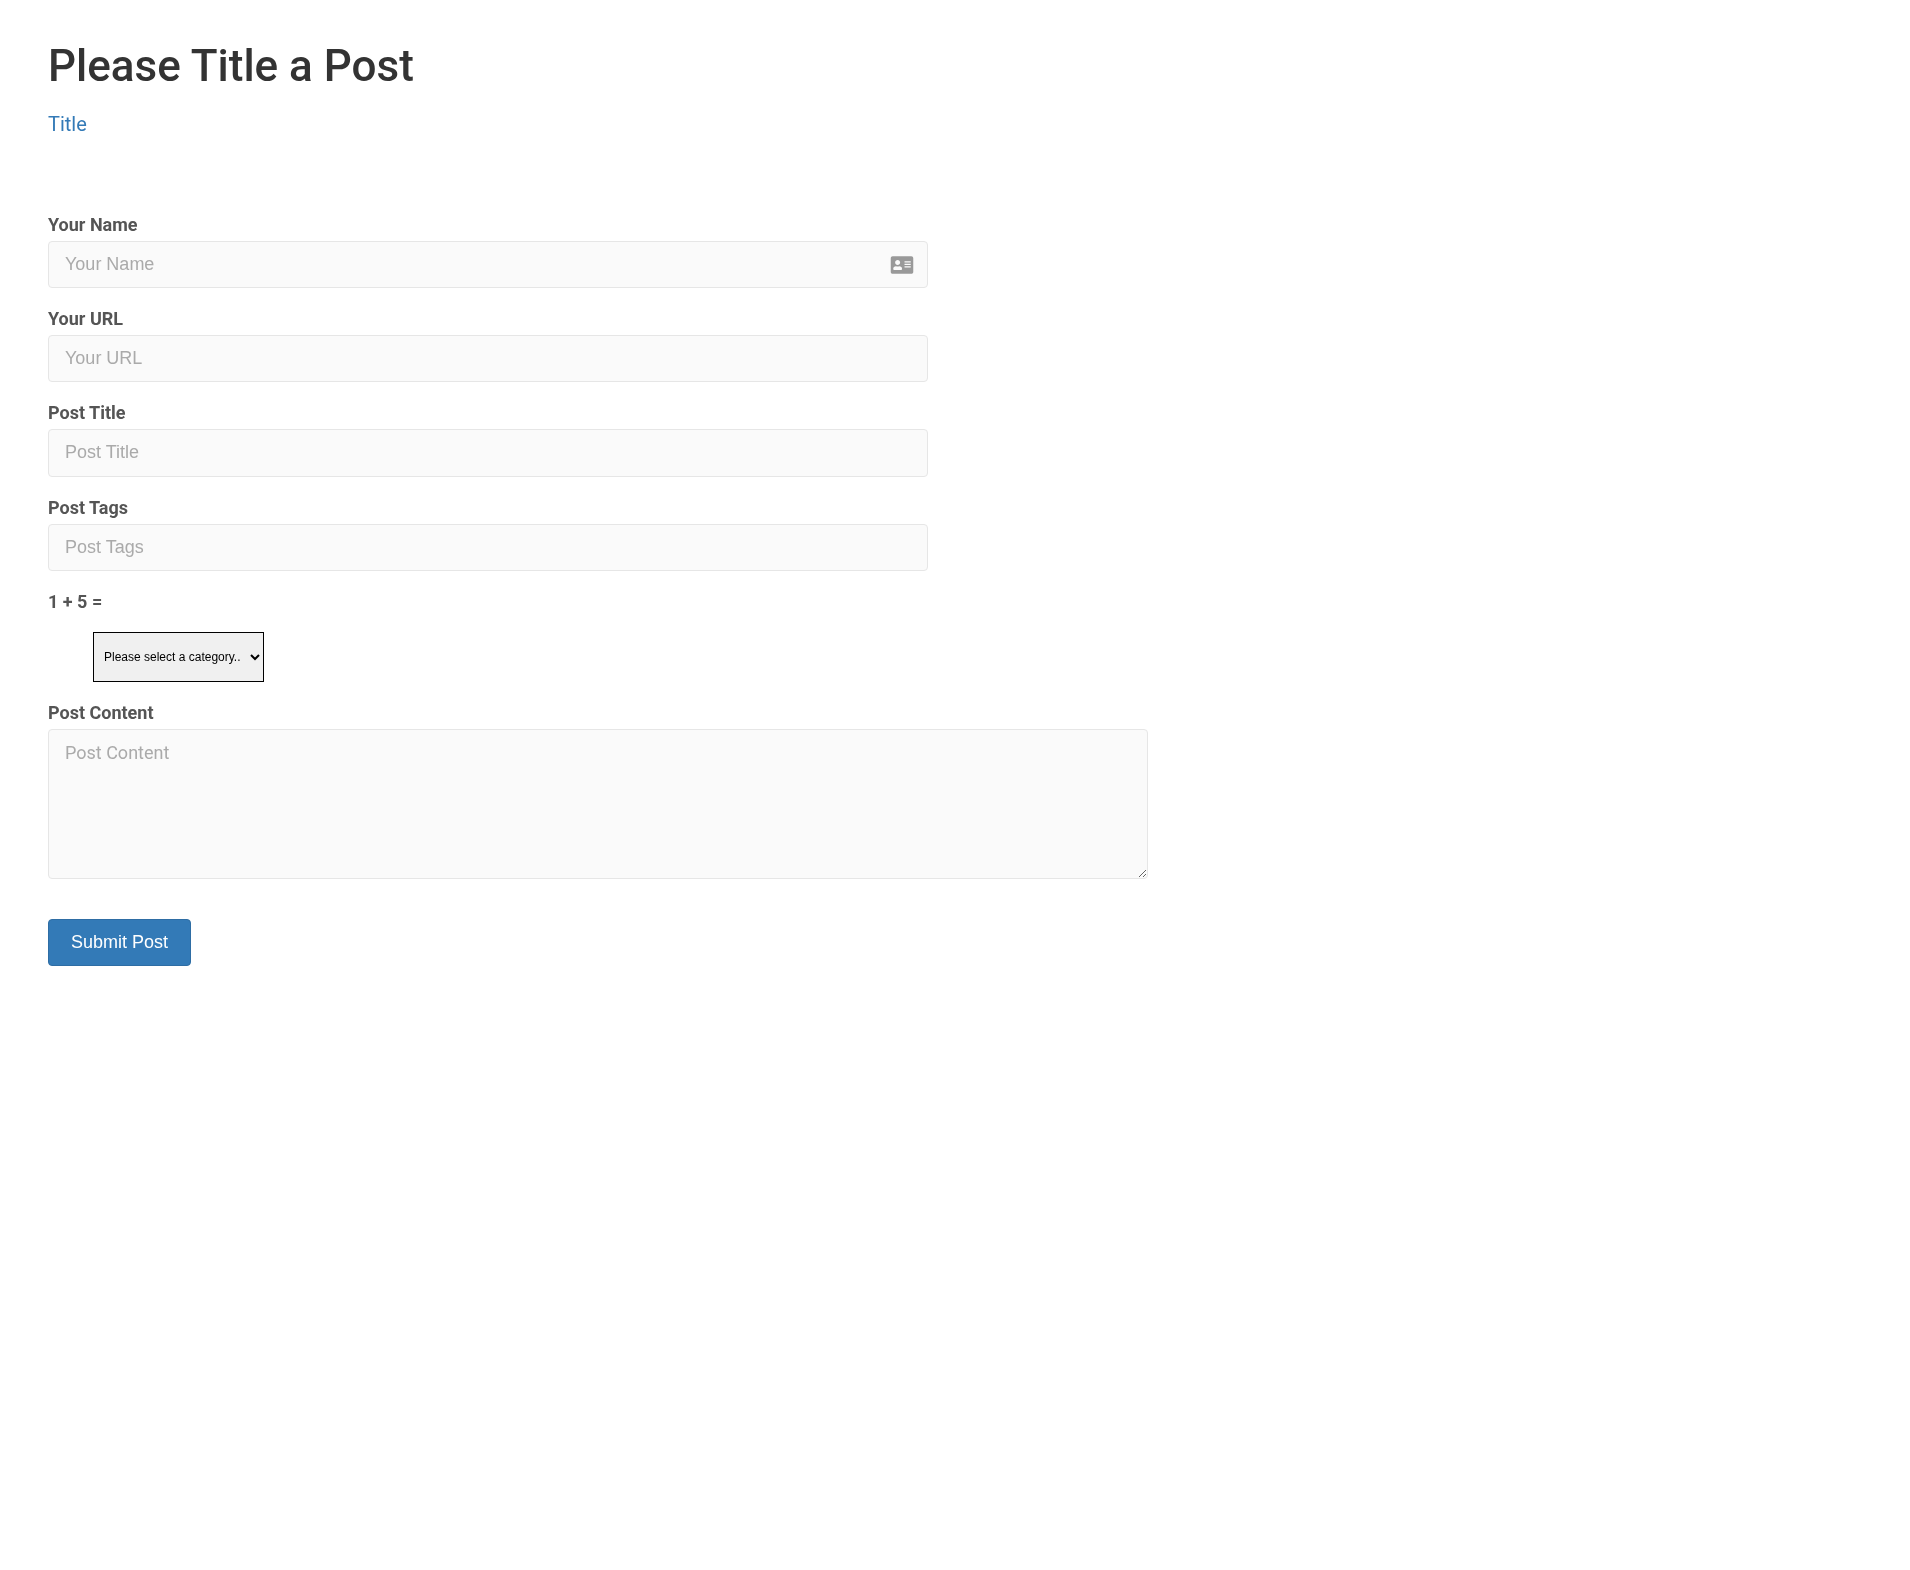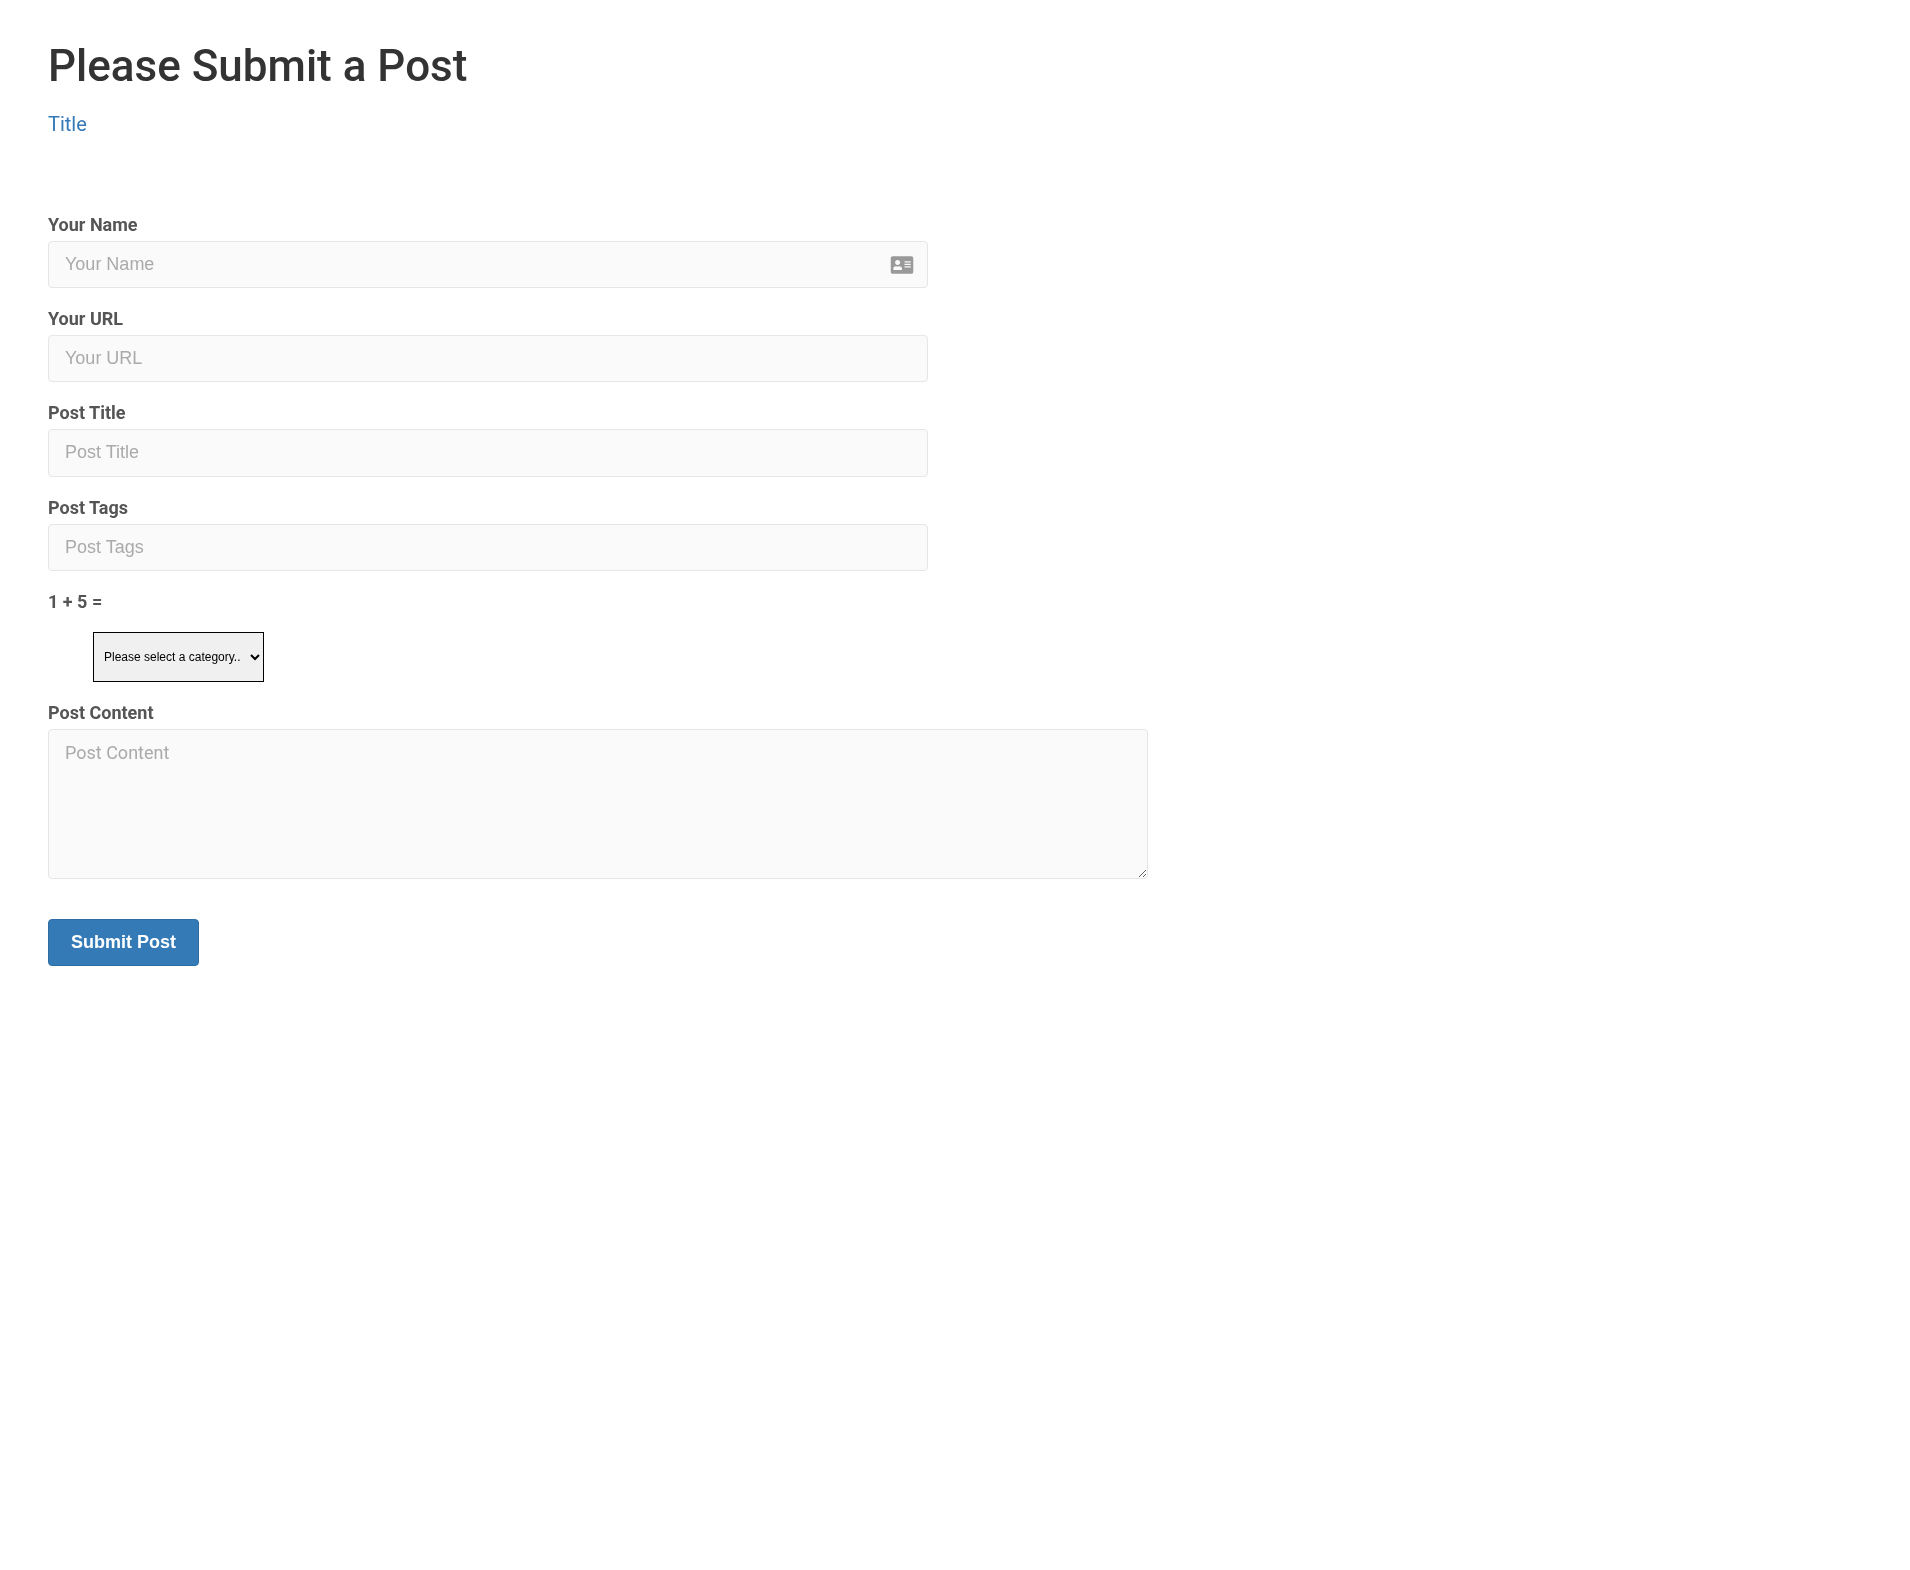--- a/index.html
+++ b/index.html
@@ -90,38 +90,38 @@
   background: #f0f0f0;
   border: 1px solid #000;
   color: #000;
   margin-left: 45px;
 }
 .submit-btn {
   display: inline-block;
   margin-top: 16px;
   padding: 12px 22px;
   font-size: 18px;
-  font-weight: 700;
+  font-weight: 400;
   color: #fff;
   background-color: #337ab7;
   border: 1px solid #2e6da4;
   border-radius: 4px;
   cursor: pointer;
 }
 .narrow-input {
   width: 880px;
   max-width: 100%;
 }
 </style>
 </head>
 <body>
 
 
 
-<h1 class="page-title">Please Submit a Post</h1>
+<h1 class="page-title">Please Title a Post</h1>
 
 <a href="#" class="edit-link">Title</a>
 
 <div class="form-area">
 
   <div class="form-group">
     <label class="form-label">Your Name</label>
     <div class="input-wrapper narrow-input">
       <input type="text" class="form-control" placeholder="Your Name" style="">
       <svg class="contact-icon" viewBox="0 0 576 512">

